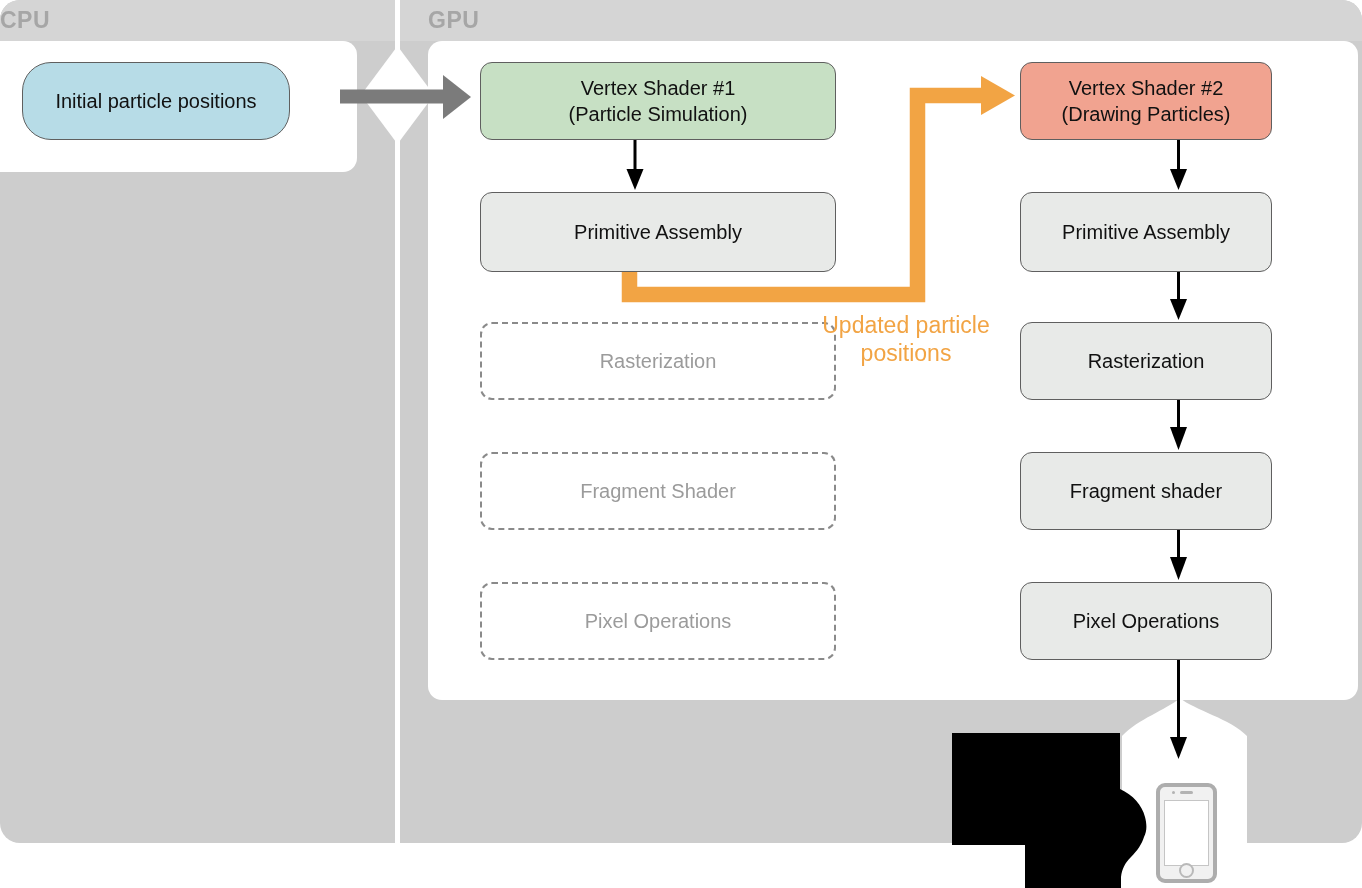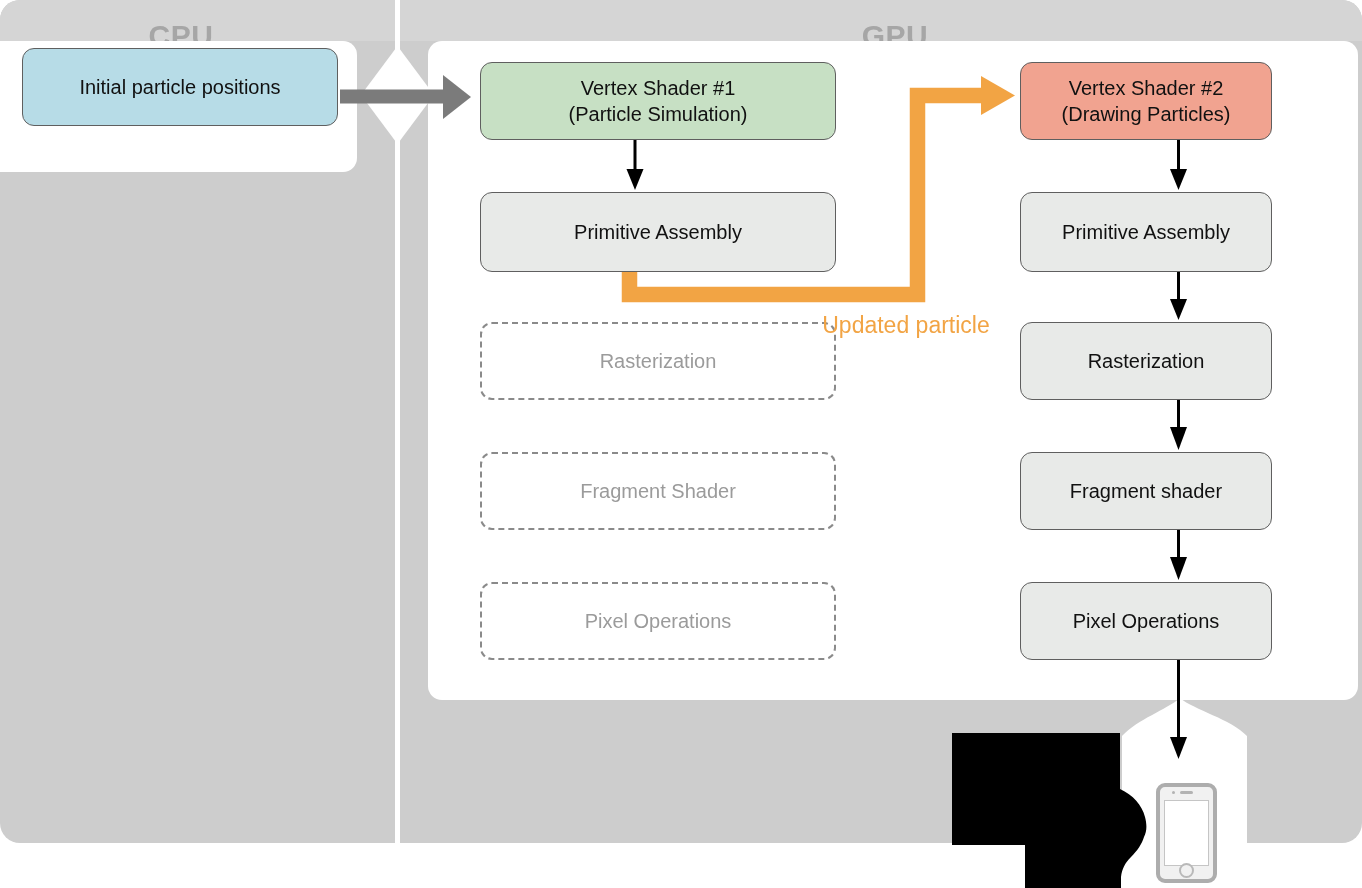--- a/index.html
+++ b/index.html
@@ -18,23 +18,23 @@
     border-radius:20px;
     z-index:1;
   }
   .header-strip {
     position:absolute; left:0; top:0; width:1362px; height:41px;
     background:#d5d5d5;
     border-radius:20px 20px 0 0;
     z-index:2;
   }
   .region-label {
-    position:absolute; top:19px;
-    font-size:30px; font-weight:bold; color:#a6a6a6;
-    text-align:center; z-index:3;
+    position:absolute; top:7px;
+    font-size:23px; font-weight:bold; color:#a6a6a6;
+    text-align:left; z-index:3;
     letter-spacing:0.5px;
   }
   .cpu-label { left:0; width:362px; }
   .gpu-label { left:428px; width:934px; }
   
   .panel { position:absolute; background:#ffffff; border-radius:14px; z-index:4; }
   .cpu-panel { left:-16px; top:41px; width:373px; height:131px; }
   .gpu-panel { left:428px; top:41px; width:930px; height:659px; }
   
   svg.shapes {
@@ -59,21 +59,21 @@
     color:#9b9b9b;
     background:transparent;
   }
   .col1 { left:480px; width:356px; }
   .col2 { left:1020px; width:252px; }
   .row1 { top:62px;  height:78px; }
   .row2 { top:192px; height:80px; }
   .row3 { top:322px; height:78px; }
   .row4 { top:452px; height:78px;justify-content:center; }
   .row5 { top:582px; height:78px; }
-  .cpu-box { left:22px; top:48px; width:316px; height:78px; }
+  .cpu-box { left:22px; top:62px; width:268px; height:78px;border-radius:29px; }
   
   .orange-note {
     position:absolute; left:791px; top:311px; width:230px;
     z-index:6; text-align:center;
     font-size:23px; line-height:28px; color:#f2a444;
   }
   
   .phone {
     position:absolute; left:1156px; top:783px; width:61px; height:100px;
     background:#f1f1f1; border:4px solid #adadad; border-radius:9px;
@@ -193,20 +193,21 @@
 </div>
 <div class="box solid fill-gray col2 row4">
   <span>Fragment shader</span>
 </div>
 <div class="box solid fill-gray col2 row5">
   <span>Pixel Operations</span>
 </div>
 
 <div class="orange-note">
   <div>Updated particle</div>
+  <div>positions</div>
 </div>
 
 <div class="phone">
   <div class="camera"></div>
   <div class="speaker"></div>
   <div class="screen"></div>
   <div class="home"></div>
 </div>
 
 </body></html>

